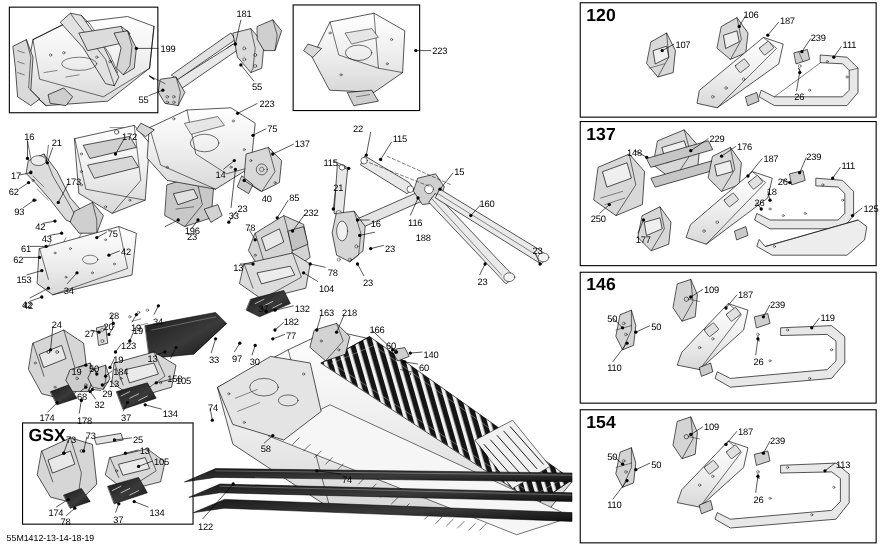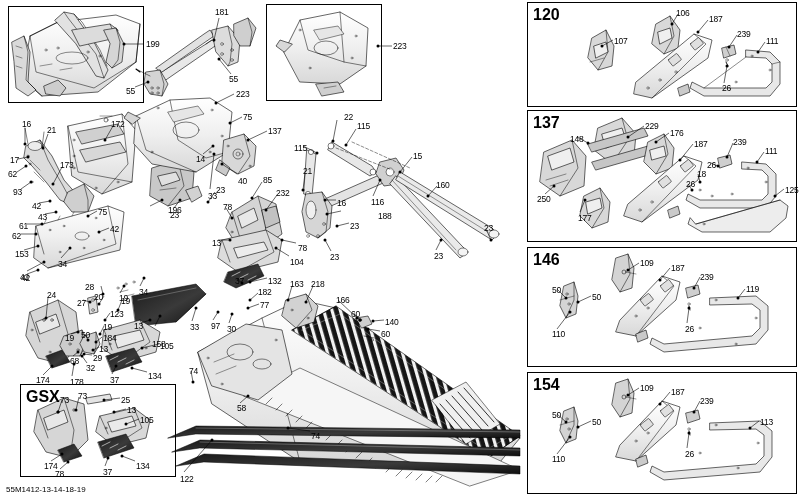--- a/index.html
+++ b/index.html
@@ -839,21 +839,21 @@
       <div class="callout-label" style="left: 38px; top: 213px;">43</div>
       <div class="callout-label" style="left: 19px; top: 222px;">61</div>
       <div class="callout-label" style="left: 12px; top: 232px;">62</div>
       <div class="callout-label" style="left: 15px; top: 250px;">153</div>
       <div class="callout-label" style="left: 20px; top: 273px;">42</div>
       <div class="callout-label" style="left: 58px; top: 260px;">34</div>
       <div class="callout-label" style="left: 98px; top: 208px;">75</div>
       <div class="callout-label" style="left: 110px; top: 225px;">42</div>
       <div class="callout-label" style="left: 140px; top: 206px; margin-left: 28px;">196</div>
       <div class="callout-label" style="left: 170px; top: 211px;">23</div>
-      <div class="callout-label" style="left: 344px; top: 113px;">22</div>
+      <div class="callout-label" style="left: 321px; top: 113px;">22</div>
       <div class="callout-label" style="left: 357px; top: 122px;">115</div>
       <div class="callout-label" style="left: 294px; top: 144px;">115</div>
       <div class="callout-label" style="left: 303px; top: 167px;">21</div>
       <div class="callout-label" style="left: 337px; top: 199px;">16</div>
       <div class="callout-label" style="left: 342px; top: 212px; margin-left: 36px;">188</div>
       <div class="callout-label" style="left: 350px; top: 222px;">23</div>
       <div class="callout-label" style="left: 330px; top: 253px;">23</div>
       <div class="callout-label" style="left: 371px; top: 198px;">116</div>
       <div class="callout-label" style="left: 413px; top: 152px;">15</div>
       <div class="callout-label" style="left: 436px; top: 181px;">160</div>
@@ -884,21 +884,21 @@
       <div class="callout-label" style="left: 121px; top: 297px;">19</div>
       <div class="callout-label" style="left: 110px; top: 310px;">123</div>
       <div class="callout-label" style="left: 81px; top: 331px;">50</div>
       <div class="callout-label" style="left: 103px; top: 334px;">184</div>
       <div class="callout-label" style="left: 99px; top: 345px;">13</div>
       <div class="callout-label" style="left: 93px; top: 354px;">29</div>
       <div class="callout-label" style="left: 86px; top: 364px;">32</div>
       <div class="callout-label" style="left: 70px; top: 357px;">68</div>
       <div class="callout-label" style="left: 77px; top: 299px;">27</div>
       <div class="callout-label" style="left: 94px; top: 293px; text-align: center;">20</div>
-      <div class="callout-label" style="left: 85px; top: 283px;">28</div>
+      <div class="callout-label" style="left: 99px; top: 283px;">28</div>
       <div class="callout-label" style="left: 21px; top: 274px;">42</div>
       <div class="callout-label" style="left: 139px; top: 288px;">34</div>
       <div class="callout-label" style="left: 119px; top: 294px;">19</div>
       <div class="callout-label" style="left: 189px; top: 367px;">74</div>
       <div class="callout-label" style="left: 237px; top: 404px;">58</div>
       <div class="callout-label" style="left: 311px; top: 432px;">74</div>
       <div class="callout-label" style="left: 180px; top: 475px;">122</div>
       <div class="callout-label" style="left: 60px; top: 396px;">73</div>
       <div class="callout-label" style="left: 78px; top: 392px;">73</div>
       <div class="callout-label" style="left: 121px; top: 396px;">25</div>

